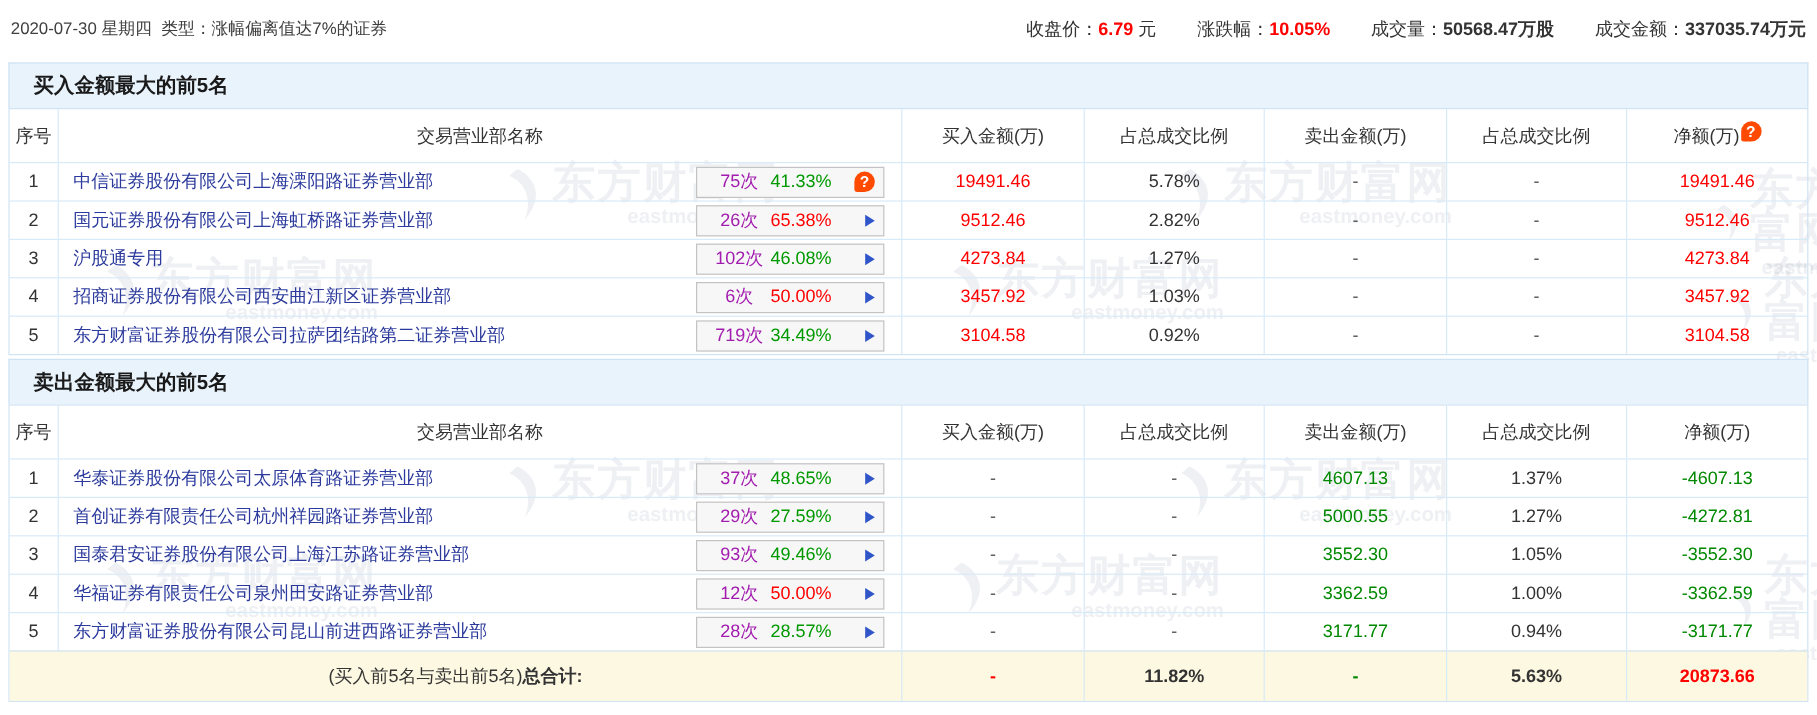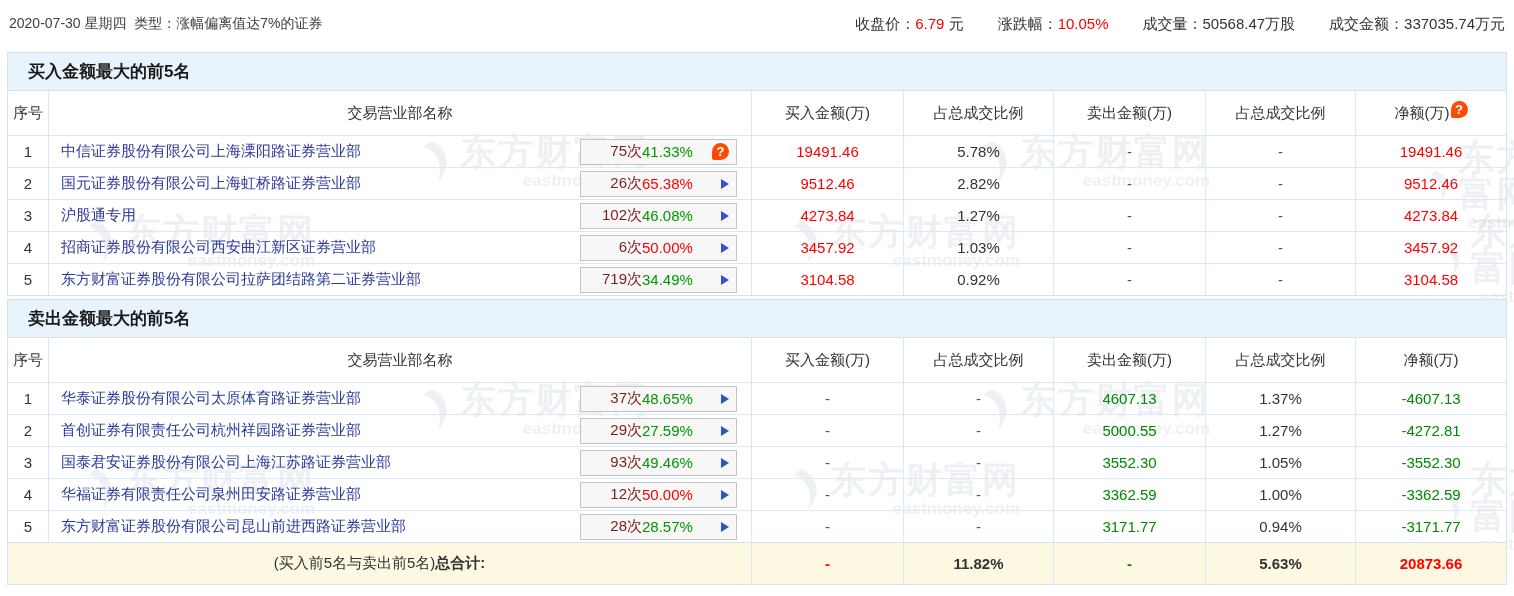--- a/index.html
+++ b/index.html
@@ -13,21 +13,21 @@
   .wm .wm-txt { display:flex; flex-direction:column; line-height:1; }
   .wm .wm-brand { font-size:36px; font-weight:bold; letter-spacing:2px; }
   .wm .wm-domain { font-size:17px; font-weight:bold; align-self:flex-end; margin-top:2px; }
 
   .content { position:relative; z-index:1; padding:0 7px; }
 
   
   .page-header { display:flex; align-items:center; height:46px; padding:2px 2px 0 2px; }
   .ph-title { font-size:14px; color:#404040; white-space:nowrap; }
   .ph-stats { margin-left:auto; display:flex; gap:34px; font-size:15px; color:#333; white-space:nowrap; }
-  .stat b { font-weight:normal; }
+  .stat b { font-weight:bold; }
   .val-red { color:#ff0000; }
 
   
   .section-bar { height:38px; line-height:38px; background:#e9f3fc; border:1px solid #cfe3f3; border-bottom:none;
                  font-size:17px; font-weight:bold; color:#1a1a1a; padding-left:20px; }
 
   
   .ltable { border:1px solid #cfe3f3; font-size:15px; color:#333; background:transparent; }
   .trow { display:grid; grid-template-columns:40px 703px 152px 150px 152px 150px 1fr; align-items:stretch; }
   .cell { border-left:1px solid #d7eaf8; border-top:1px solid #d7eaf8; display:flex; align-items:center; justify-content:center; }
@@ -39,21 +39,21 @@
 
   .col-buy { color:#ff0000; }
   .col-net-buy { color:#ff0000; }
   .col-sell-amt { color:#008800; }
   .col-net-sell { color:#008800; }
   .c-dash { color:#555; }
 
   
   .badge { margin-left:auto; width:157px; height:26px; background:#f7f7f7; border:1px solid #c3c3c3;
            display:flex; align-items:center; padding:0 7px 0 9px; cursor:pointer; flex:none; }
-  .b-times { color:#7f1d1d; width:52px; text-align:right; font-size:15px; }
+  .b-times { color:#a21caf; width:52px; text-align:center; font-size:15px; }
   .b-pct { flex:1; text-align:left; font-size:15px; }
   .v-green { color:#009900; }
   .v-red { color:#ff0000; }
   .badge-icon { width:20px; display:flex; justify-content:flex-end; align-items:center; }
   .badge-icon.v-arrow::before { content:""; width:0; height:0;
       border-left:8px solid #2f55c8; border-top:5px solid transparent; border-bottom:5px solid transparent; }
   .qmark { display:inline-block; width:17px; height:17px; background:#ff4a00; color:#fff;
            border-radius:50% 50% 50% 2px; font-weight:bold; font-size:13px; line-height:17px; text-align:center; }
   .badge-icon.v-question { justify-content:flex-end; }
   .badge-icon.v-question::before { content:"?"; display:inline-block; width:17px; height:17px; background:#ff4a00; color:#fff;

